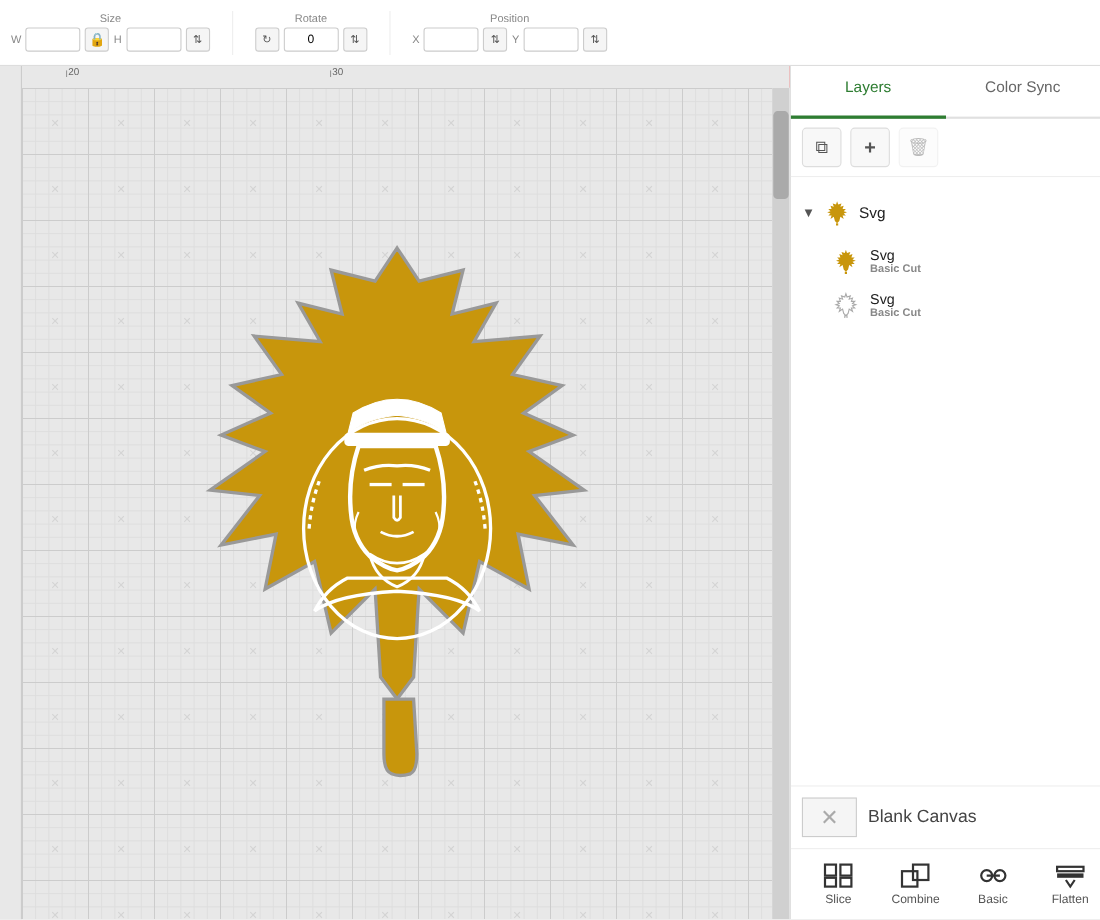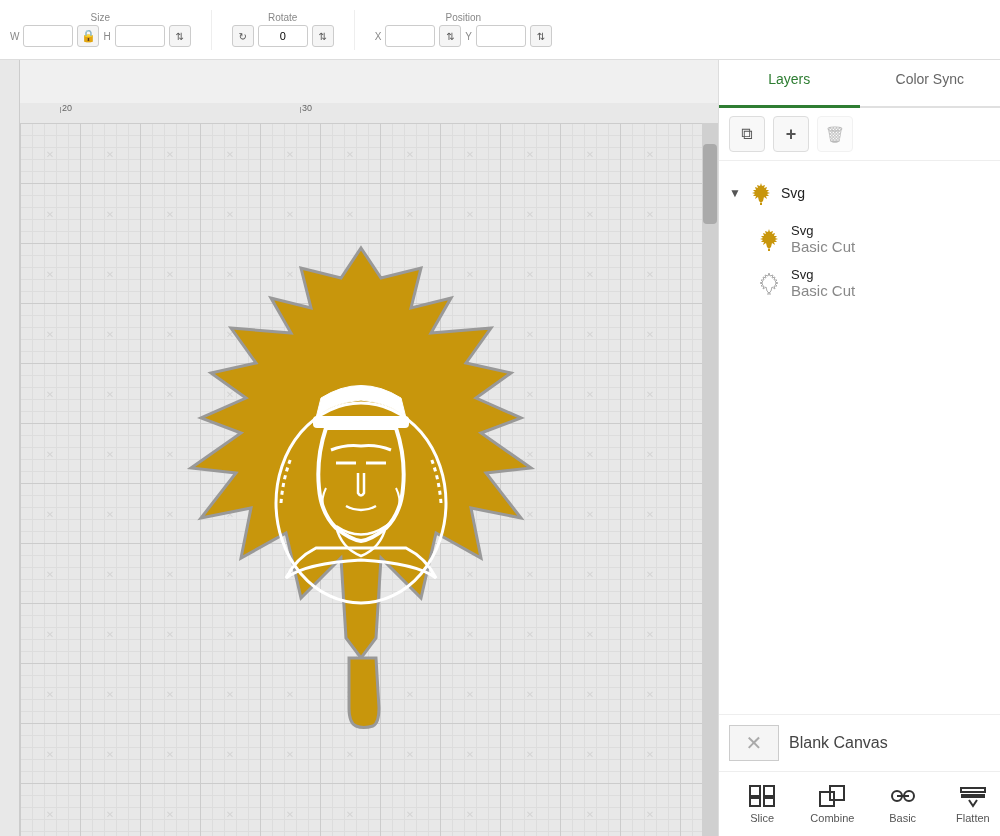--- a/index.html
+++ b/index.html
@@ -56,21 +56,20 @@
     .lock-icon { color: #aaa; font-size: 12px; }
 
     
     .ruler-row {
       height: 20px;
       background: #ef4444;
       border-bottom: 1px solid #ccc;
       flex-shrink: 0;
       display: flex;
       position: relative;
-      margin-top: 43px;
     }
     .ruler-h {
       flex: 1;
       height: 20px;
       background: #e8e8e8;
       position: relative;
       overflow: hidden;
     }
     .ruler-tick {
       position: absolute;
@@ -242,22 +241,23 @@
     }
     .layer-item-info {
       display: flex;
       flex-direction: column;
     }
     .layer-item-name {
       font-size: 13px;
       color: #222;
     }
     .layer-item-type {
-      font-size: 15px;
+      font-size: 10px;
       color: #888;
+      font-weight: bold;
     }
 
     
     .panel-bottom {
       border-top: 1px solid #eee;
       padding: 10px;
       display: flex;
       align-items: center;
       gap: 10px;
     }

